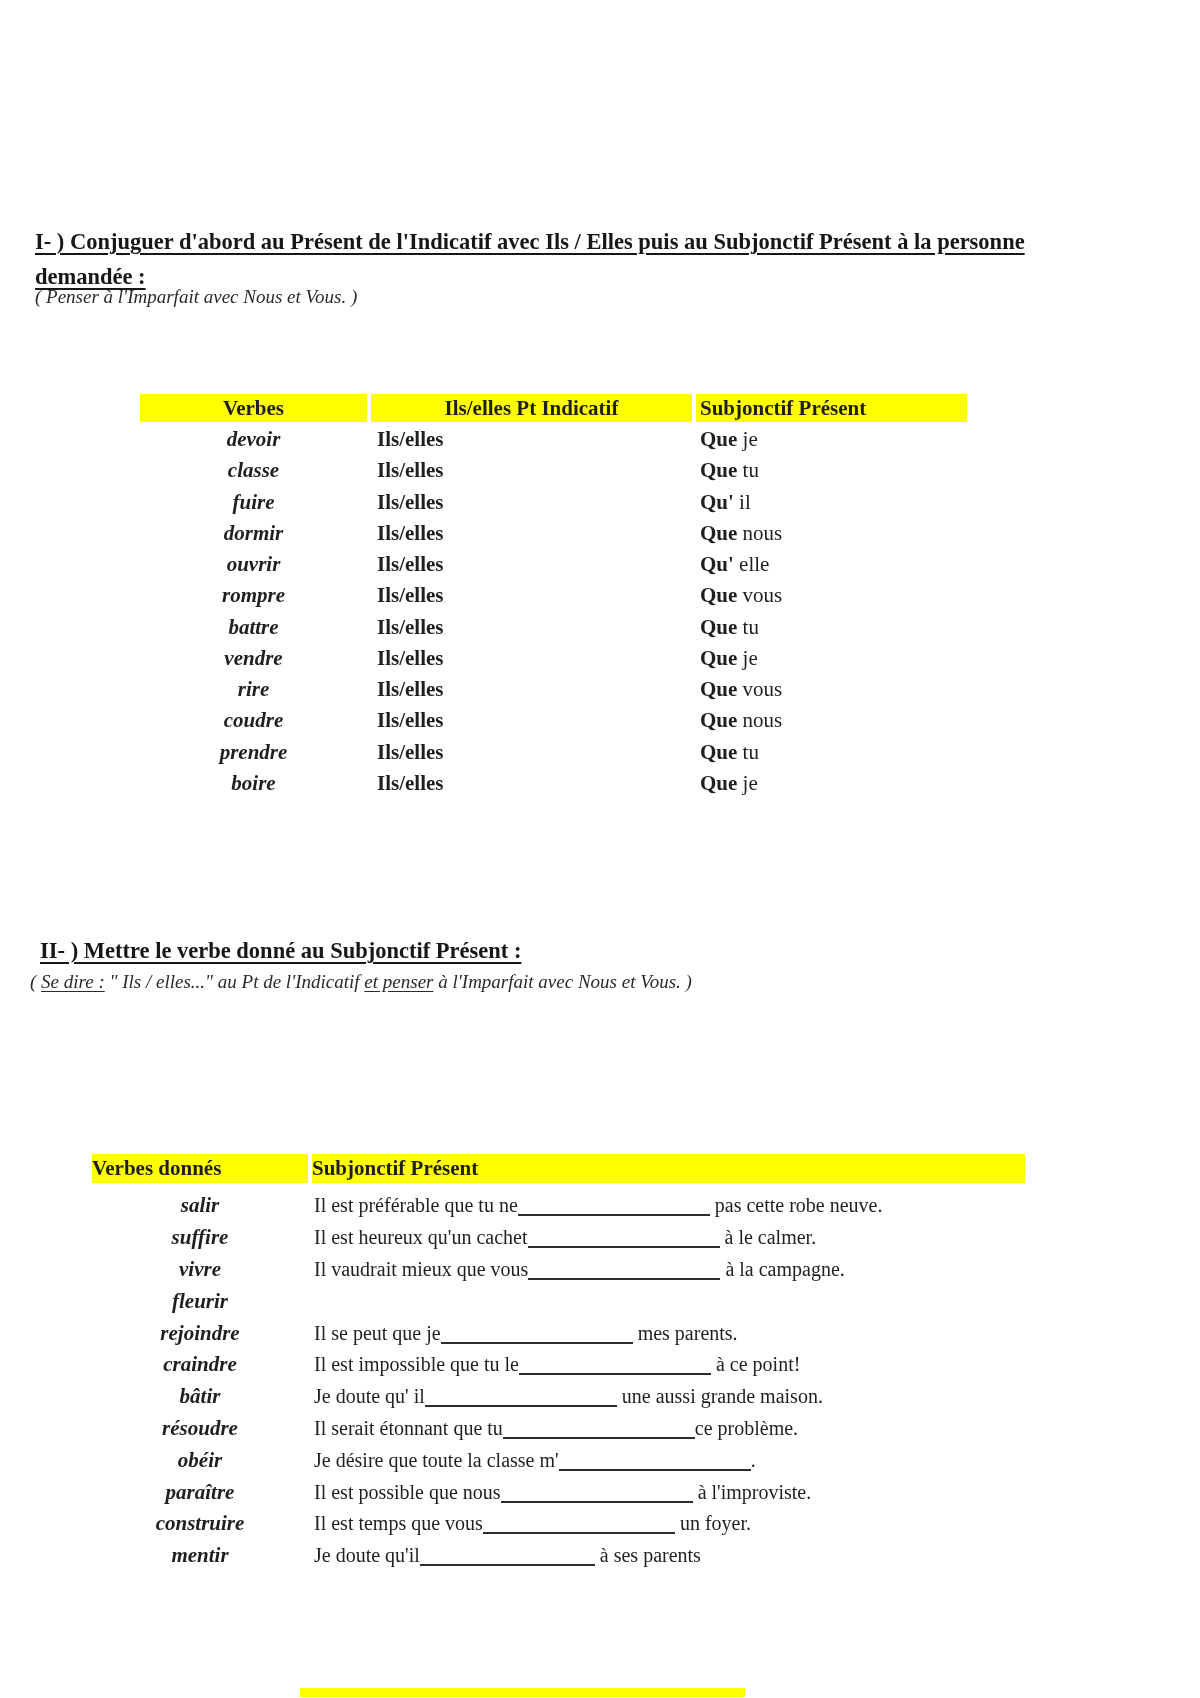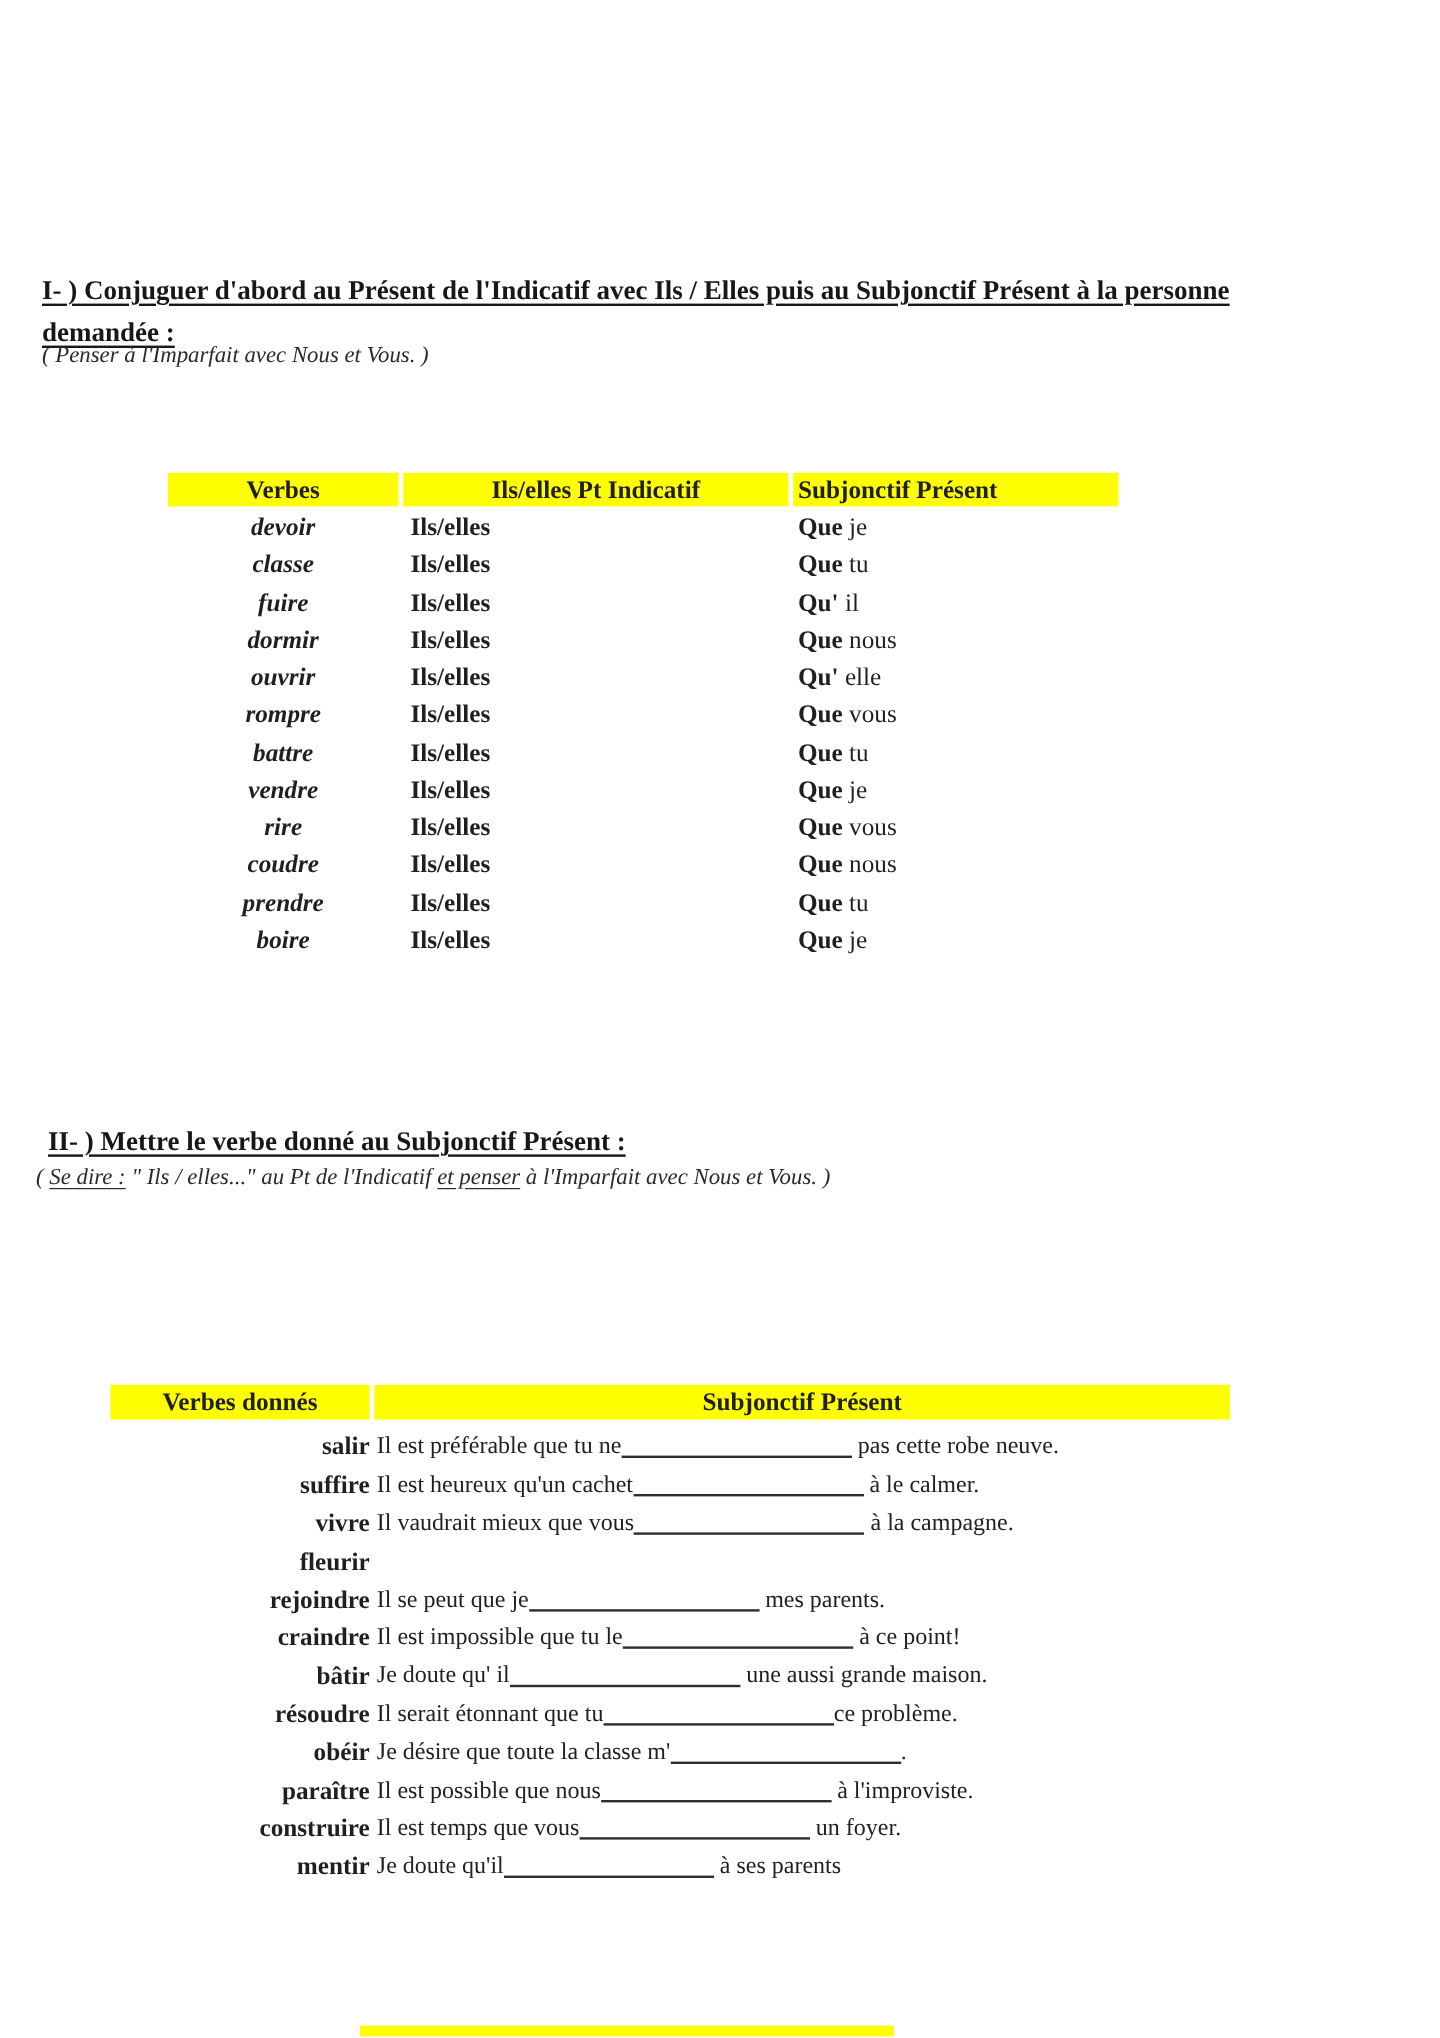--- a/index.html
+++ b/index.html
@@ -23,41 +23,41 @@
     position:absolute; font-style:italic; font-size:19px; color:#2a2a2a;
   }
   .s1-note { left:35px; top:286px; }
   .s2-note { left:30px; top:971px; }
   .u { text-decoration:underline; text-underline-offset:3px;margin-top:18px; }
 
   
   .t1-head { position:absolute; left:140px; top:394px; display:flex; gap:4px;
              font-weight:bold; font-size:21px; }
   .t1-head .hc { background:#ffff00; height:28px; line-height:28px; }
-  .t1-col1 { width:192px; }
+  .t1-col1 { width:227px; }
   .t1-col2 { width:321px; }
   .t1-col3 { width:271px; }
   .t1-head .t1-col1, .t1-head .t1-col2 { text-align:center; }
   .t1-head .t1-col3 { text-align:left; padding-left:4px; box-sizing:border-box; }
   .t1-body { position:absolute; left:140px; top:424px; font-size:21px; }
   .t1-row { display:flex; gap:4px; height:31.25px; align-items:center; }
   .t1-row .t1-col1 { text-align:center; font-weight:bold; font-style:italic; }
   .t1-row .t1-col2 { padding-left:6px; box-sizing:border-box; font-weight:bold; }
   .t1-row .t1-col3 { padding-left:4px; box-sizing:border-box; }
   .t1-row b { font-weight:bold; }
 
   
   .t2-head { position:absolute; left:92px; top:1154px; display:flex; gap:4px;
              font-weight:bold; font-size:21px; }
-  .t2-head .hc { background:#ffff00; height:29px; line-height:29px; text-align:center; }
+  .t2-head .hc { background:#ffff00; height:29px; line-height:29px; text-align:left; }
   .t2-col1 { width:216px; }
   .t2-col2 { width:713px; }
   .t2-body { position:absolute; left:92px; top:1190px; font-size:20px; }
   .t2-row { display:flex; gap:4px; height:31.8px; align-items:center; }
-  .t2-row .t2-col1 { text-align:right; font-weight:bold; font-size:21px; }
+  .t2-row .t2-col1 { text-align:center; font-weight:bold; font-style:italic; font-size:21px; }
   .t2-row .t2-col2 { padding-left:2px; box-sizing:border-box; white-space:nowrap; }
   .blank {
     display:inline-block; width:192px; height:12px;
     border-bottom:2px solid #2e2e2e; vertical-align:-4px;
   }
   .blank-sm { width:175px; }
 
   .next-strip { position:absolute; left:300px; top:1688px; width:445px; height:9px;
                 background:#ffff00; }
 </style>

